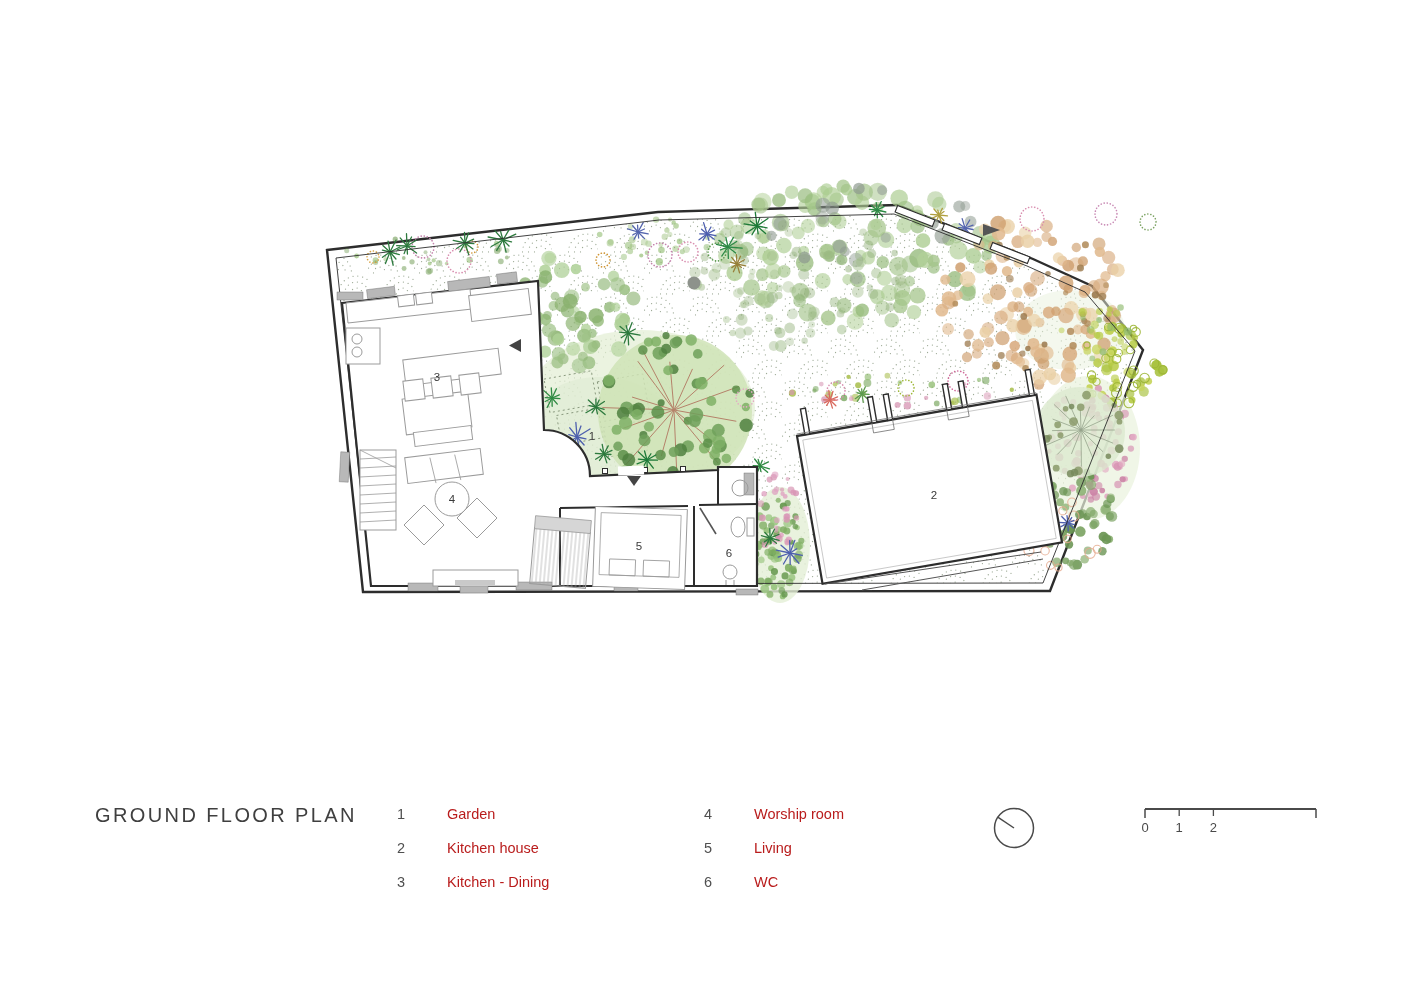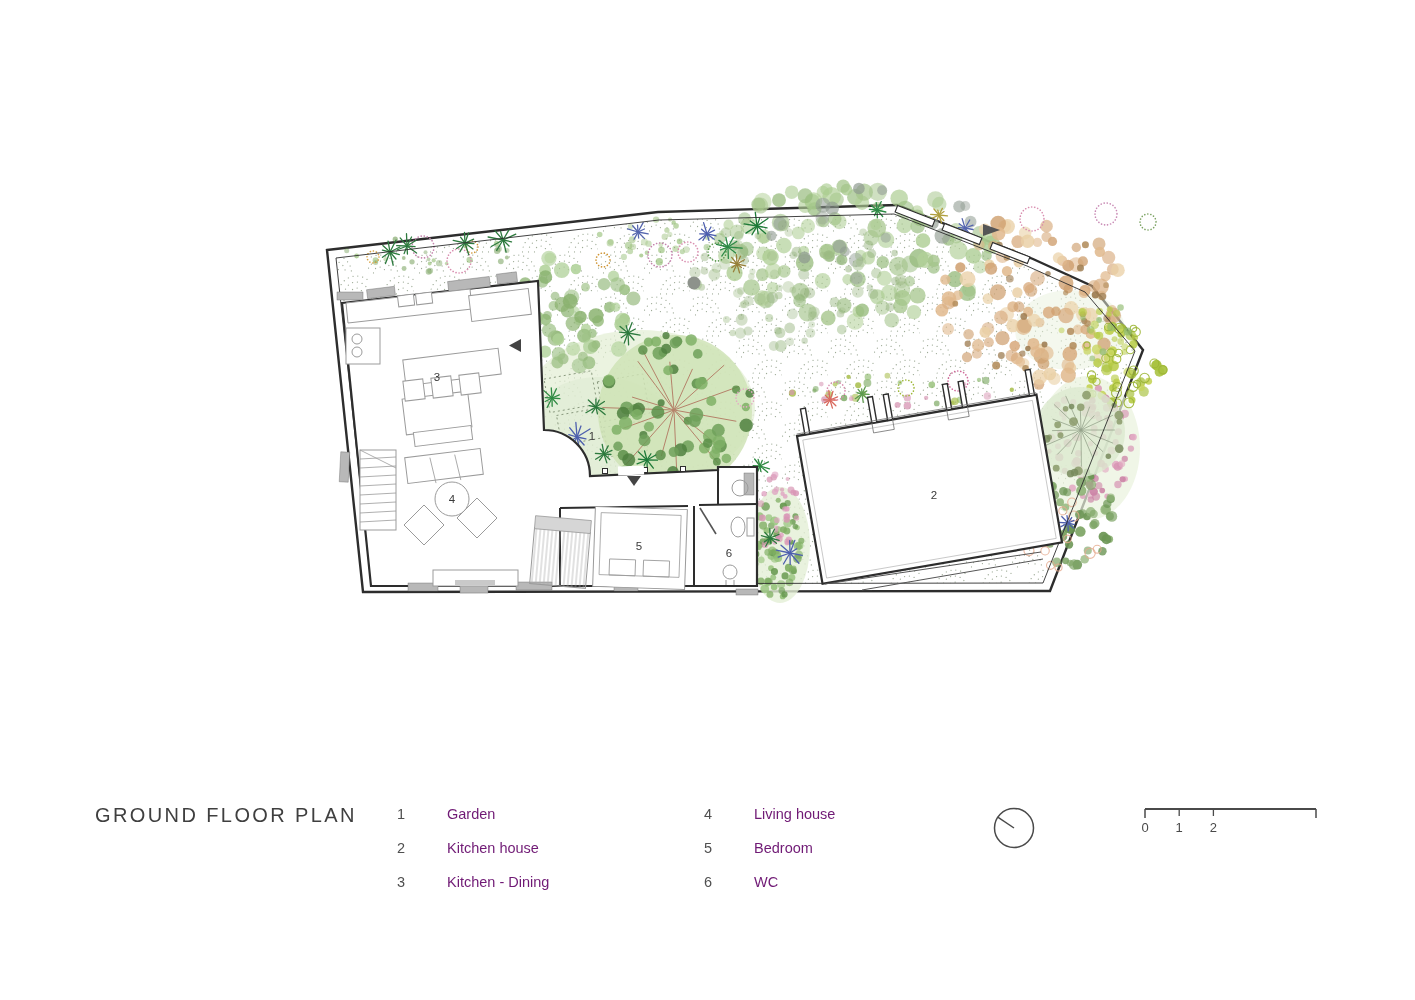--- a/index.html
+++ b/index.html
@@ -6,21 +6,21 @@
   .page{position:relative;width:1415px;height:1000px;background:#fff;overflow:hidden;
         font-family:"Liberation Sans", sans-serif;}
   #plan-svg{position:absolute;left:0;top:0;}
   .plan-title{position:absolute;left:95px;top:804px;font-size:20px;letter-spacing:2.4px;
         color:#3f3f3f;font-weight:500;}
   .legend-col{position:absolute;top:806px;}
   .legend-col.col1{left:397px;width:280px;}
   .legend-col.col2{left:704px;width:260px;}
   .lg-row{display:flex;height:15px;margin-bottom:19px;align-items:baseline;}
   .lg-num{width:50px;font-size:14.5px;color:#4f4f4f;}
-  .lg-label{font-size:14.5px;color:#701a75;}
+  .lg-label{font-size:14.5px;color:#b91c1c;}
   #north-svg{position:absolute;left:992px;top:806px;}
   #scale-svg{position:absolute;left:1138px;top:799px;}
   .tick-label{font-size:13px;fill:#4a4a4a;font-family:"Liberation Sans",sans-serif;}
 </style>
 </head>
 <body>
 
 <div class="page">
 
   <svg id="plan-svg" width="1415" height="1000" viewBox="0 0 1415 1000">
@@ -1430,25 +1430,25 @@
     </div>
     <div class="lg-row">
       <span class="lg-num">3</span>
       <span class="lg-label">Kitchen - Dining</span>
     </div>
   </div>
 
   <div class="legend-col col2">
     <div class="lg-row">
       <span class="lg-num">4</span>
-      <span class="lg-label">Living house</span>
+      <span class="lg-label">Worship room</span>
     </div>
     <div class="lg-row">
       <span class="lg-num">5</span>
-      <span class="lg-label">Bedroom</span>
+      <span class="lg-label">Living</span>
     </div>
     <div class="lg-row">
       <span class="lg-num">6</span>
       <span class="lg-label">WC</span>
     </div>
   </div>
 
   <svg id="north-svg" width="46" height="46">
     <circle cx="22" cy="22" r="19.5" fill="none" stroke="#4a4a4a" stroke-width="1.5"></circle>
     <line x1="5.8" y1="11.2" x2="22" y2="22" stroke="#4a4a4a" stroke-width="1.5"></line>

